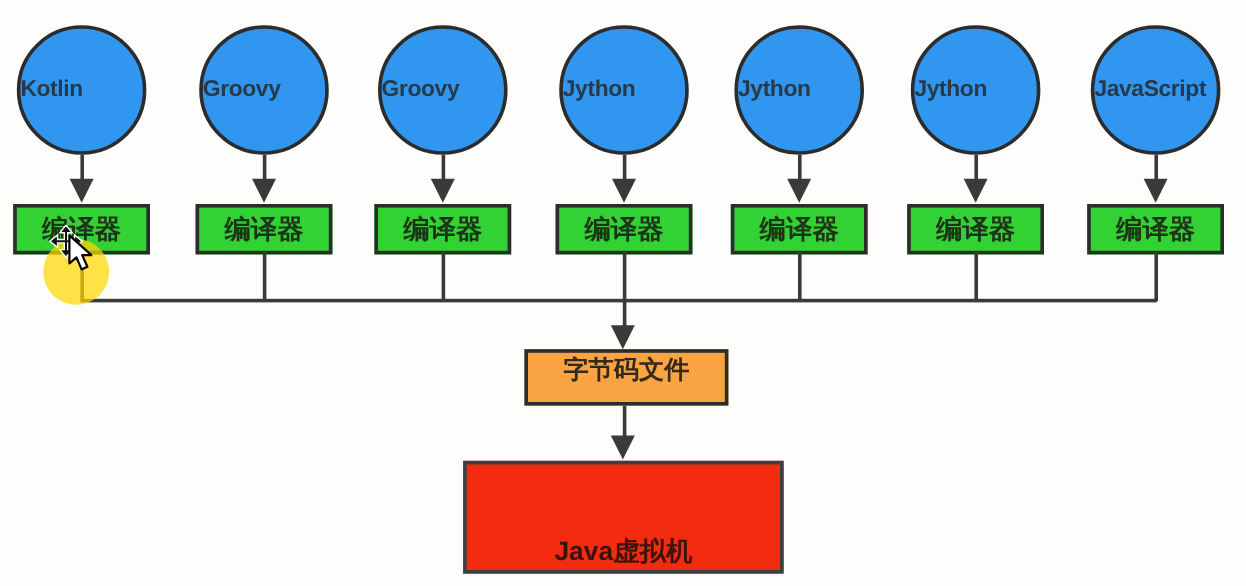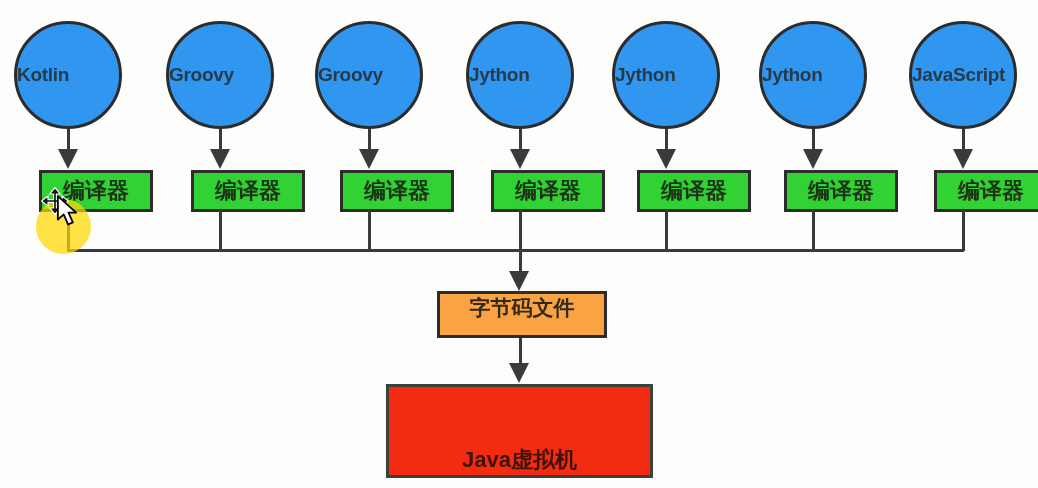--- a/index.html
+++ b/index.html
@@ -25,21 +25,21 @@
     position:absolute;width:0;height:0;
     border-left:10px solid transparent;border-right:10px solid transparent;
     border-top:20px solid var(--line_color,#3a3a3a);
   }
   .c-shaft{left:-1.5px;top:129px;height:22px;}
   .c-head{left:-10px;top:149px;}
   .compiler{
     position:absolute;left:-57px;top:170px;width:114px;height:42px;
     box-sizing:border-box;background:var(--compiler_fill,#32d234);
     border:3px solid var(--shape_border,#2c2c2c);
-    display:flex;align-items:center;justify-content:center;margin-left:28px;
+    display:flex;align-items:center;justify-content:center;
   }
   .compiler-label{font-weight:bold;font-size:22px;color:var(--compiler_text,#1d3318);}
   .c-conn{left:-1.5px;top:210px;height:41px;}
   .h-line{position:absolute;left:67px;top:249px;width:897px;height:3px;background:var(--line_color,#3a3a3a);}
   .stem1{left:518.5px;top:251px;height:21px;}
   .head1{left:509px;top:271px;}
   .bytecode{
     position:absolute;left:437px;top:291px;width:170px;height:47px;
     box-sizing:border-box;background:var(--bytecode_fill,#f9a342);
     border:3px solid var(--shape_border,#2c2c2c);

